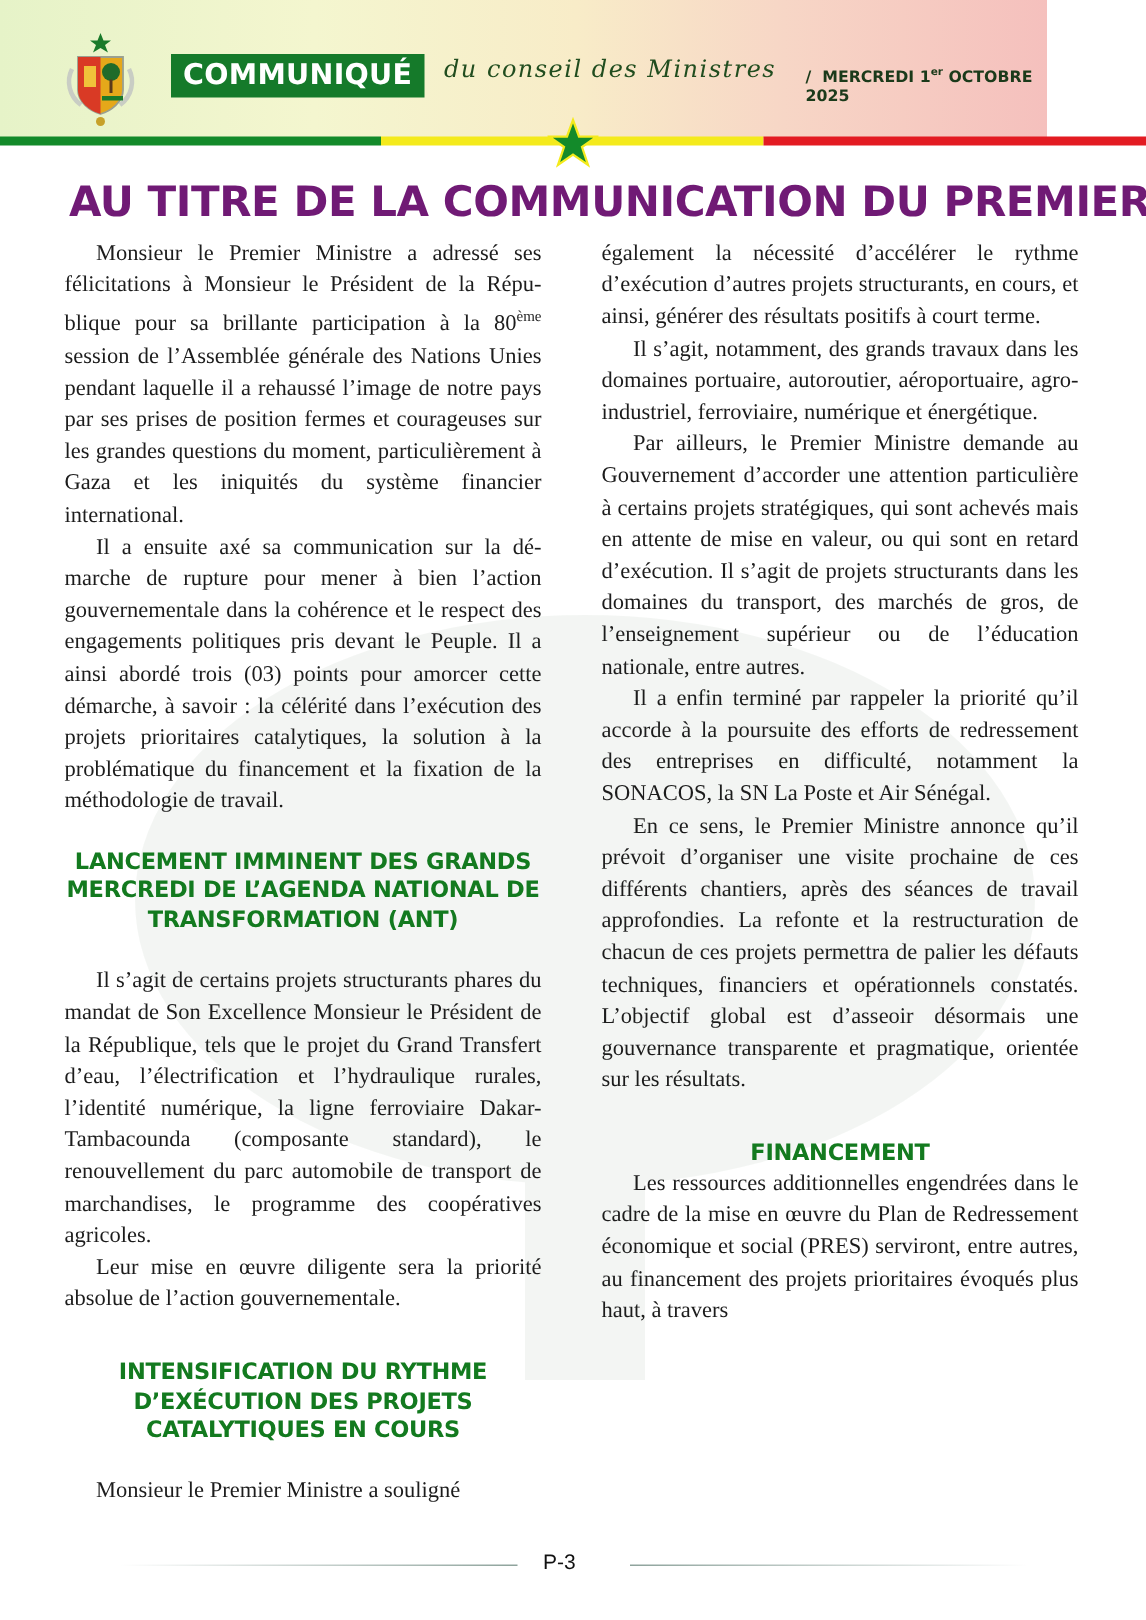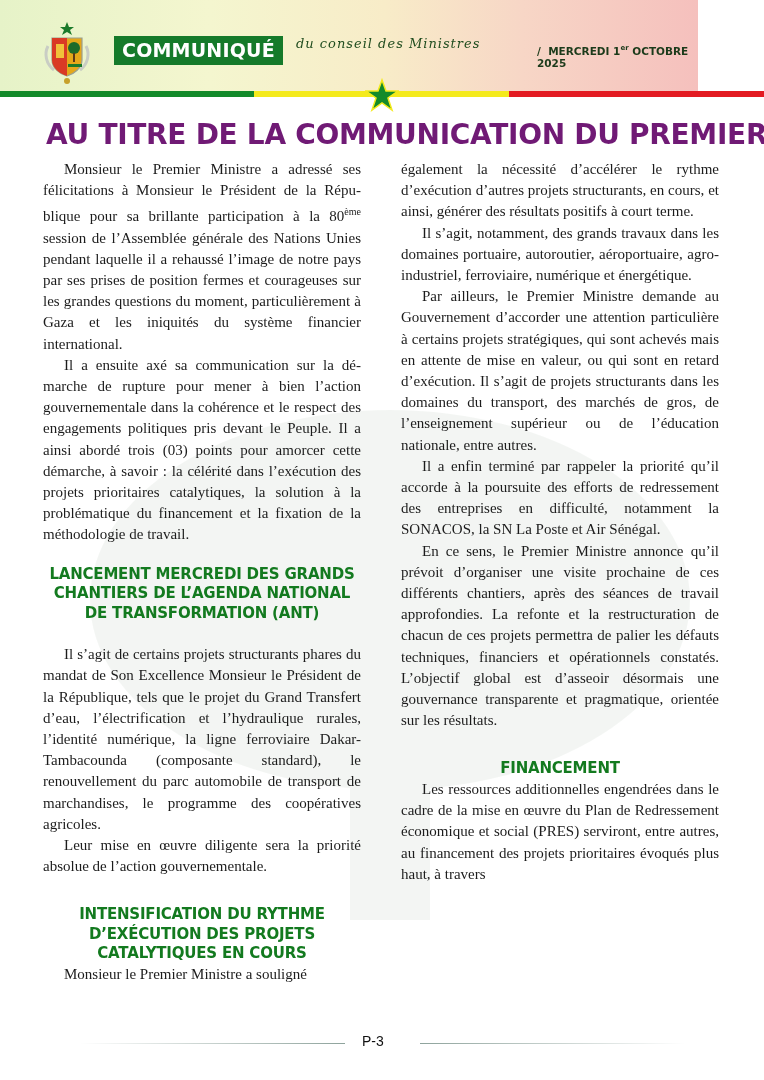--- a/index.html
+++ b/index.html
@@ -19,21 +19,21 @@
 
   .emblem { position: absolute; left: 40px; top: 20px; width: 54px; height: 66px; }
 
   .comm-box {
     position: absolute; left: 114px; top: 36px; height: 29px; padding: 0 8px;
     background: #157a2a; color: #ffffff;
     font-family: "DejaVu Sans", sans-serif; font-weight: bold; font-size: 19px; line-height: 29px; letter-spacing: 0.2px;
   }
   .script-text {
     position: absolute; left: 296px; top: 36px;
-    font-family: "DejaVu Serif", serif; font-style: italic; font-size: 13px; color: #214d1f; letter-spacing: 1px;
+    font-family: "DejaVu Serif", serif; font-style: italic; font-size: 16px; color: #214d1f; letter-spacing: 1px;
   }
   .date-text {
     position: absolute; left: 537px; top: 44px;
     font-family: "DejaVu Sans", sans-serif; font-weight: bold; font-size: 10.5px; color: #1b3a1a;
   }
   .date-text sup { font-size: 7px; }
 
   
   .main-title {
     position: absolute; left: 46px; top: 118px; width: 680px;
@@ -49,21 +49,21 @@
   .col-right { left: 401px; }
   .col p { text-indent: 21px; }
   .col p.noindent { text-indent: 0; }
   .col sup { font-size: 10px; }
 
   .subhead {
     font-family: "DejaVu Sans", sans-serif; font-weight: bold; color: #137a1f; text-align: center;
     font-size: 15px; line-height: 19.5px; letter-spacing: -0.2px; text-indent: 0 !important;
   }
   .sh1 { margin-top: 19px; margin-bottom: 21px; }
-  .sh2 { margin-top: 28px; }
+  .sh2 { margin-top: 28px; margin-bottom: 20px; }
   .sh3 { margin-top: 28px; }
 
   
   .footer { position: absolute; left: 0; top: 1030px; width: 764px; height: 26px; }
   .footer .line-l { position: absolute; left: 80px; top: 13px; width: 265px; height: 1px; background: linear-gradient(90deg, rgba(140,160,155,0) 0%, #8ea39c 100%); }
   .footer .line-r { position: absolute; left: 420px; top: 13px; width: 265px; height: 1px; background: linear-gradient(90deg, #8ea39c 0%, rgba(140,160,155,0) 100%); }
   .footer .pg { position: absolute; left: 362px; top: 3px; width: 40px; text-align: left; font-family: "Liberation Sans", sans-serif; font-size: 14px; color: #111; }
 </style>
 </head>
 <body>
@@ -98,21 +98,21 @@
 <svg class="watermark" viewBox="0 0 660 560">
   <ellipse cx="330" cy="220" rx="300" ry="190" fill="#2a5a2a"></ellipse>
   <rect x="290" y="300" width="80" height="240" fill="#2a5a2a"></rect>
 </svg>
 
 <h1 class="main-title">AU TITRE DE LA COMMUNICATION DU PREMIER MINISTRE</h1>
 
 <div class="col col-left">
   <p><span>Monsieur le Premier Ministre a adressé ses félicitations à Monsieur le Président de la Répu­blique pour sa brillante participation à la 80</span><sup>ème</sup><span> session de l’Assemblée générale des Nations Unies pendant laquelle il a rehaussé l’image de notre pays par ses prises de position fermes et courageuses sur les grandes questions du mo­ment, particulièrement à Gaza et les iniquités du système financier international.</span></p>
   <p>Il a ensuite axé sa communication sur la dé­marche de rupture pour mener à bien l’action gouvernementale dans la cohérence et le res­pect des engagements politiques pris devant le Peuple. Il a ainsi abordé trois (03) points pour amorcer cette démarche, à savoir : la célérité dans l’exécution des projets prioritaires cata­lytiques, la solution à la problématique du fi­nancement et la fixation de la méthodologie de travail.</p>
-  <h2 class="subhead sh1">LANCEMENT MERCREDI DES GRANDS CHANTIERS DE L’AGENDA NATIONAL DE TRANSFORMATION (ANT)</h2>
+  <h2 class="subhead sh1">LANCEMENT IMMINENT DES GRANDS MERCREDI DE L’AGENDA NATIONAL DE TRANSFORMATION (ANT)</h2>
   <p>Il s’agit de certains projets structurants phares du mandat de Son Excellence Monsieur le Président de la République, tels que le pro­jet du Grand Transfert d’eau, l’électrification et l’hydraulique rurales, l’identité numérique, la ligne ferroviaire Dakar-Tambacounda (com­posante standard), le renouvellement du parc automobile de transport de marchandises, le programme des coopératives agricoles.</p>
   <p>Leur mise en œuvre diligente sera la priorité absolue de l’action gouvernementale.</p>
   <h2 class="subhead sh2">INTENSIFICATION DU RYTHME D’EXÉCUTION DES PROJETS CATALYTIQUES EN COURS</h2>
   <p>Monsieur le Premier Ministre a souligné</p>
 </div>
 
 <div class="col col-right">
   <p class="noindent">également la nécessité d’accélérer le rythme d’exécution d’autres projets structurants, en cours, et ainsi, générer des résultats positifs à court terme.</p>
   <p>Il s’agit, notamment, des grands travaux dans les domaines portuaire, autoroutier, aéropor­tuaire, agro-industriel, ferroviaire, numérique et énergétique.</p>
   <p>Par ailleurs, le Premier Ministre demande au Gouvernement d’accorder une attention parti­culière à certains projets stratégiques, qui sont achevés mais en attente de mise en valeur, ou qui sont en retard d’exécution. Il s’agit de pro­jets structurants dans les domaines du trans­port, des marchés de gros, de l’enseignement supérieur ou de l’éducation nationale, entre autres.</p>

